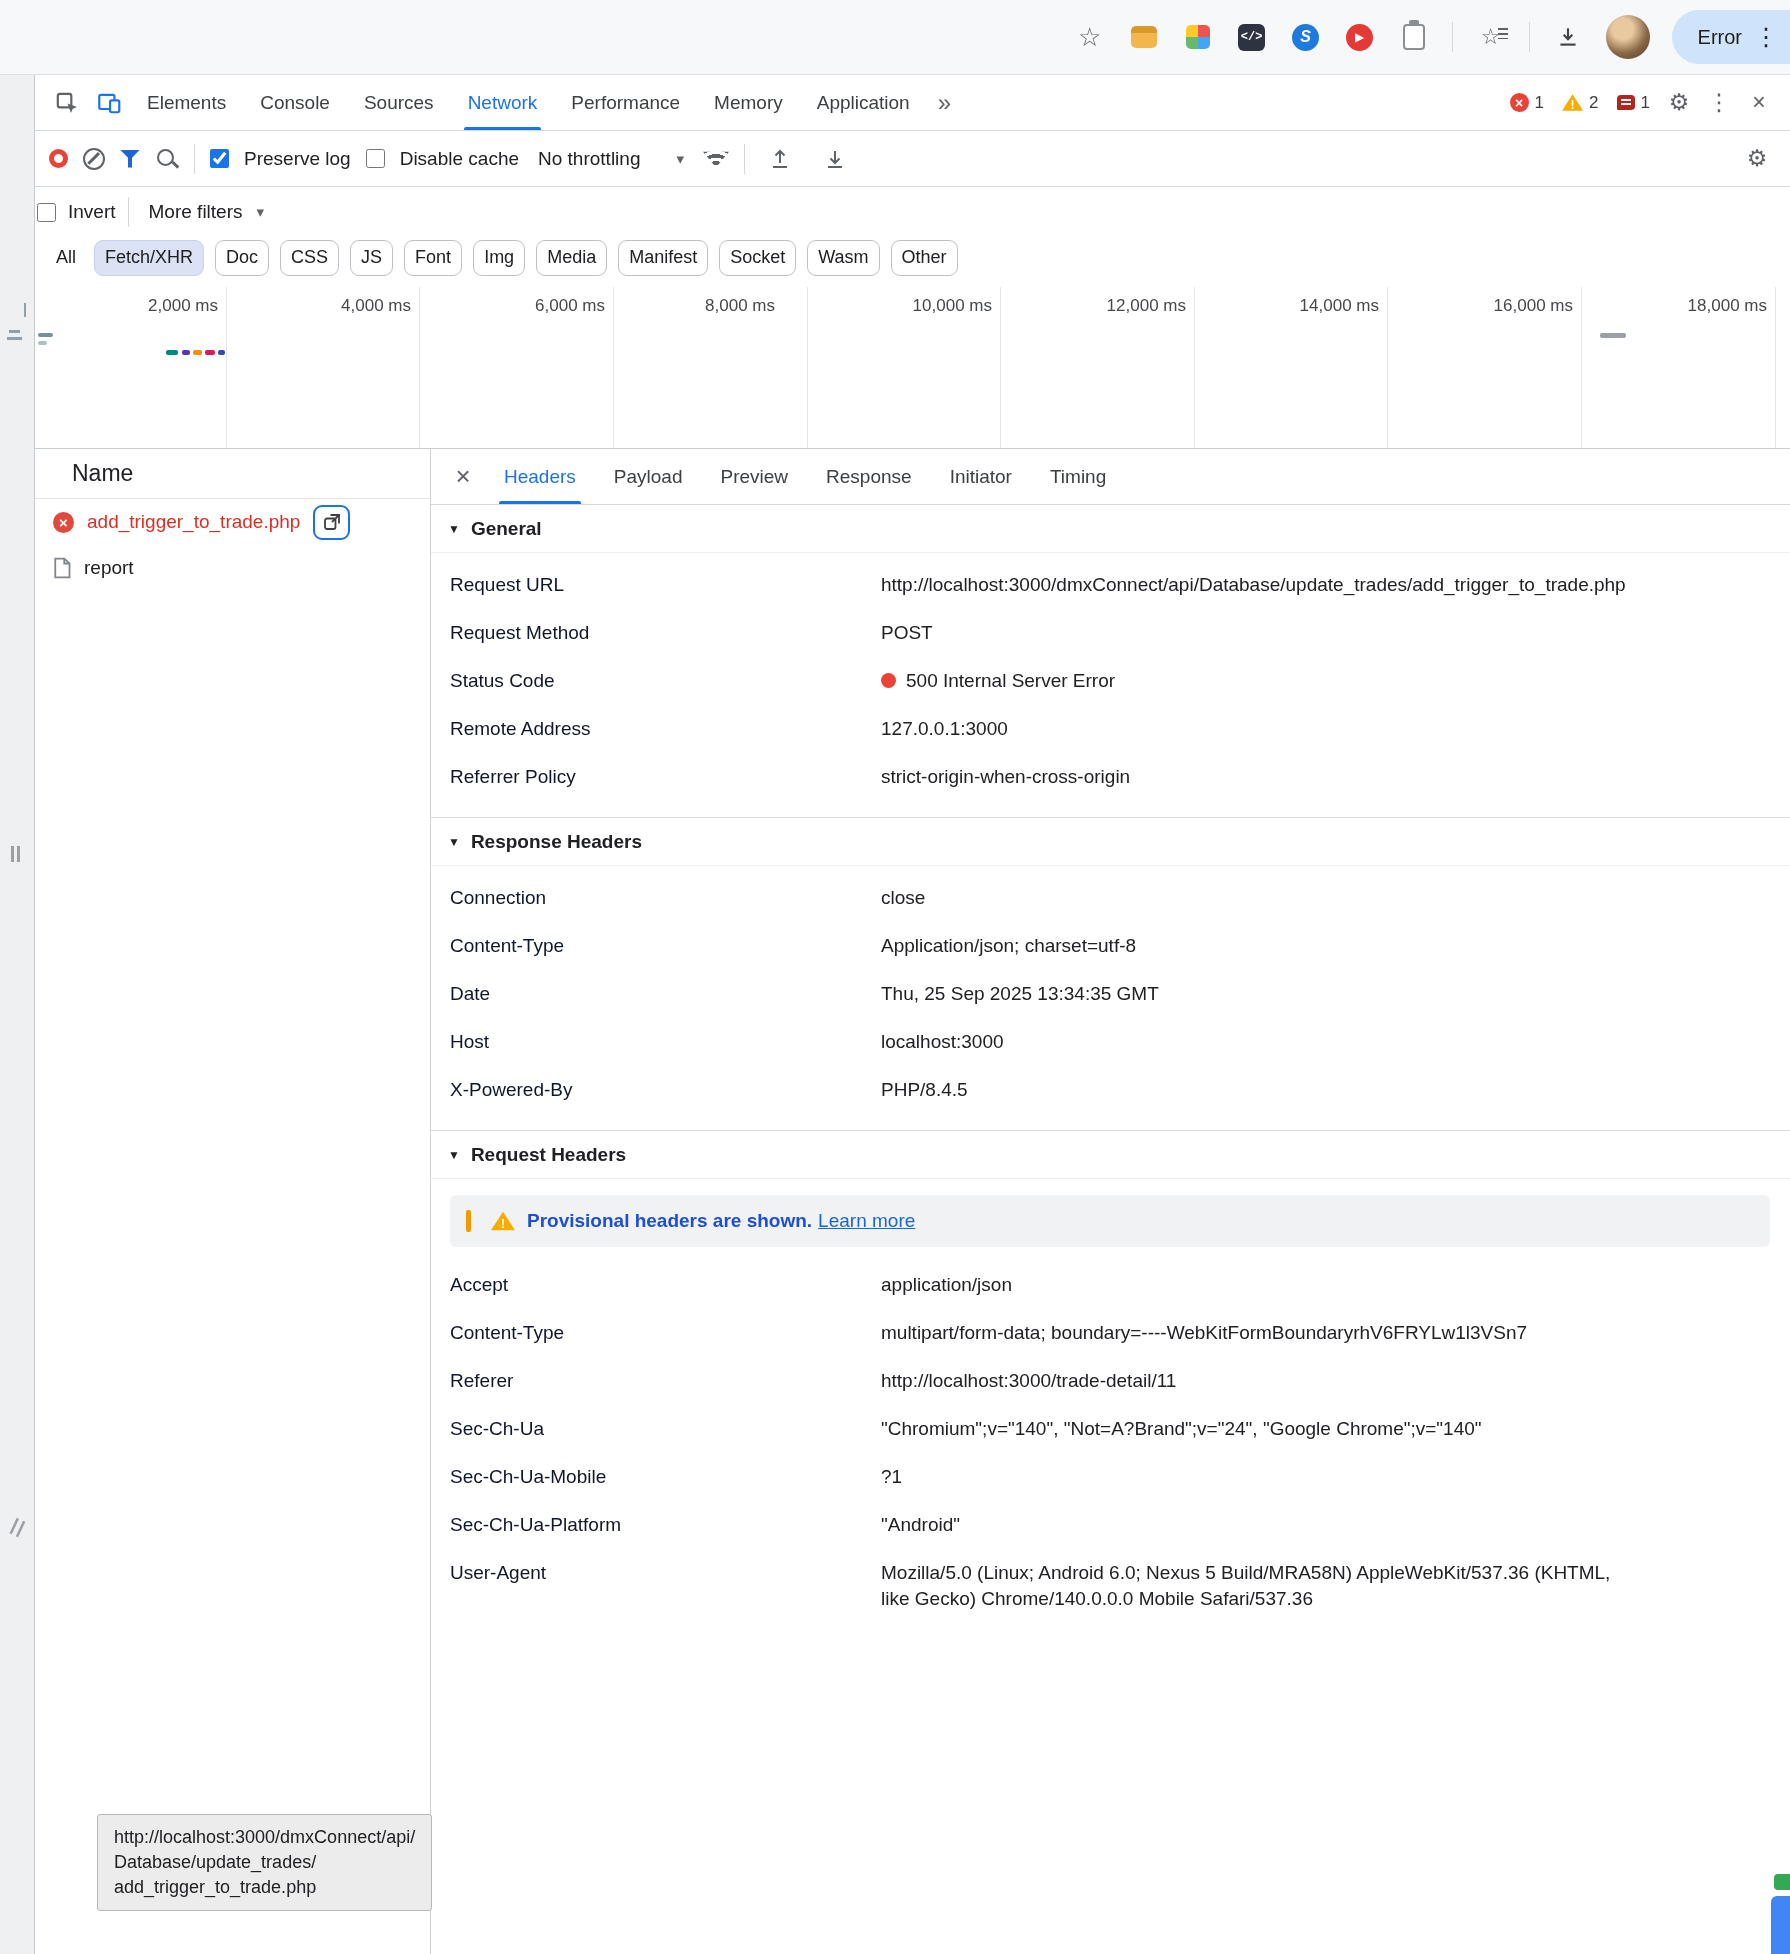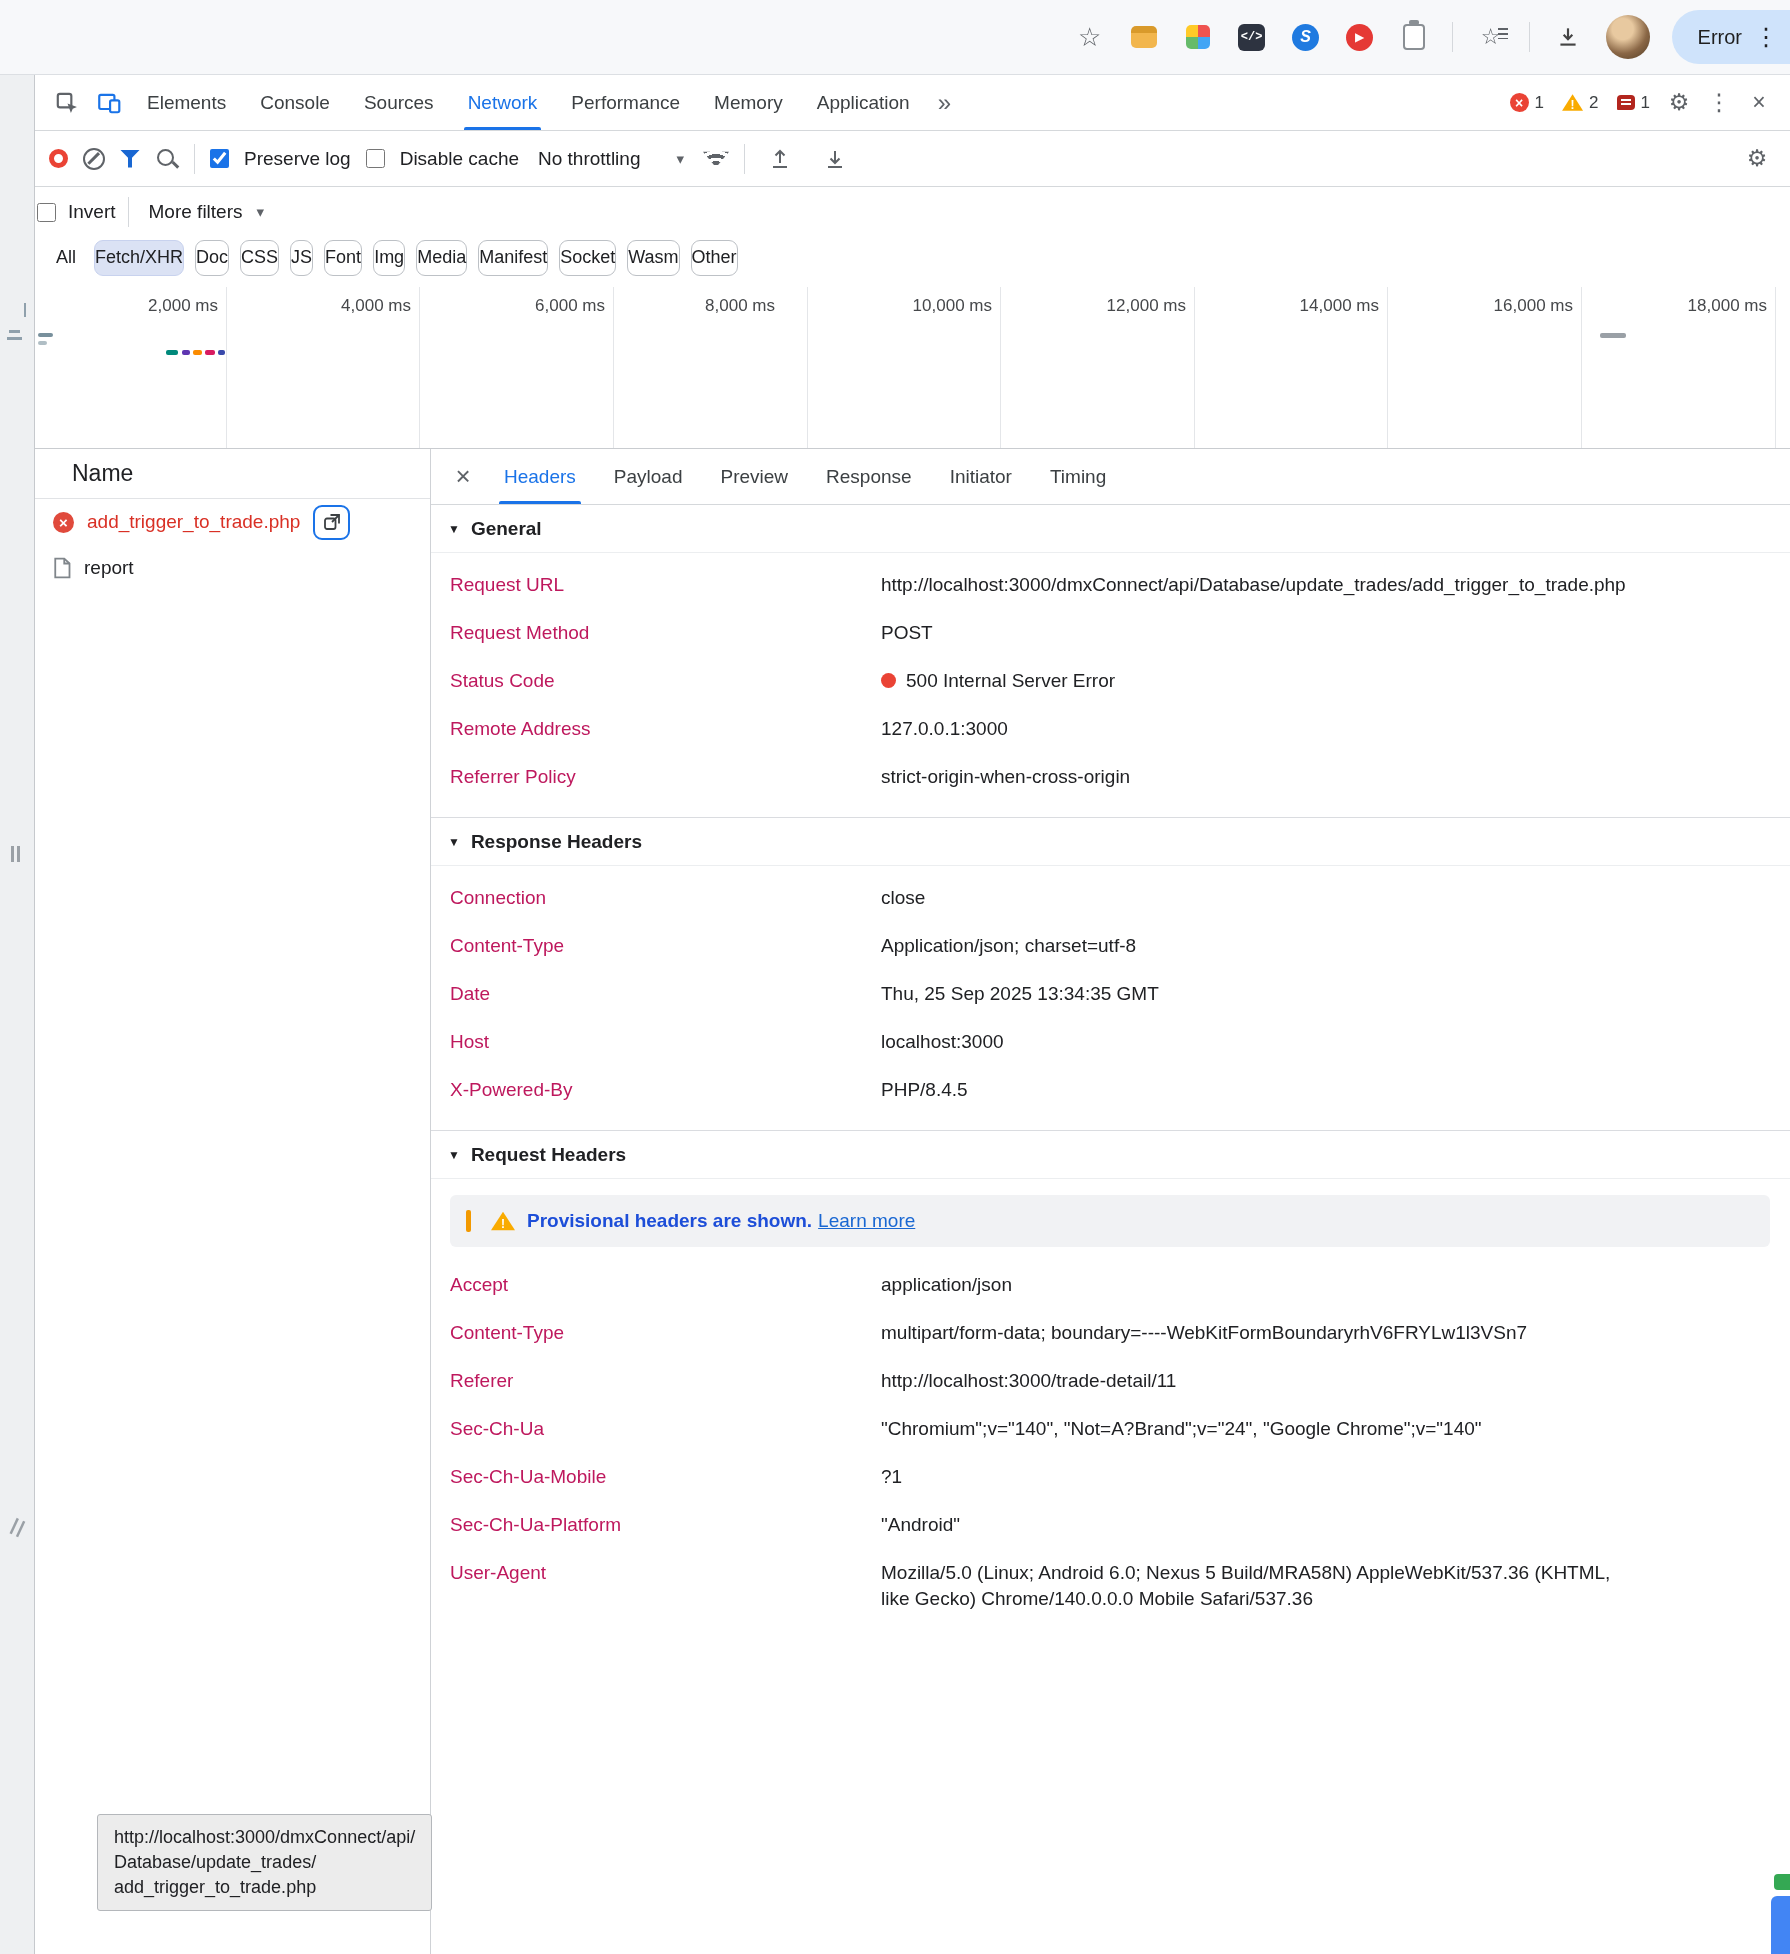--- a/index.html
+++ b/index.html
@@ -109,21 +109,21 @@
   .filter-box{ flex:1; height:38px; border:1px solid #d0d3d8; border-radius:8px; background:#fff;
     display:flex; align-items:center; gap:12px; padding:0 14px; }
   .filter-box input{ border:none; outline:none; flex:1; font-size:19px; font-family:inherit; color:#202124; background:transparent; }
   .filter-box input::placeholder{ color:#80868b; }
   .filter-right{ display:flex; align-items:center; gap:12px; }
   .morefilters{ display:flex; align-items:center; gap:14px; font-size:19px; color:#202124; padding:0 8px; }
 
   
   .dt-chips{ height:50px; flex:none; display:flex; align-items:center; gap:11px; padding:0 14px 8px; }
   .chip{ font-size:18px; color:#202124; background:#fff; border:1px solid #bdc1c6;
-    border-radius:9px; padding:6px 0; font-family:inherit; line-height:1.2; }
+    border-radius:9px; padding:6px 10px; font-family:inherit; line-height:1.2; }
   .chip.plain{ border-color:transparent; padding:6px 6px; }
   .chip.active{ background:#dbe2f4; border-color:#c8d2ee; }
 
   
   .dt-overview{ height:162px; flex:none; position:relative; border-bottom:1px solid #c9ccd0; overflow:hidden; }
   .grid-line{ position:absolute; top:0; bottom:0; width:1px; background:#e4e6e9; }
   .grid-label{ position:absolute; top:9px; font-size:17px; color:#46484b; transform:translateX(-100%); padding-right:8px; white-space:nowrap; }
   .wf-mark{ position:absolute; border-radius:2px; }
 
   
@@ -151,21 +151,21 @@
     background:#1a73e8; border-radius:2px 2px 0 0; }
   .detail-body{ flex:1; overflow:hidden; }
 
   .section + .section{ border-top:1px solid #dadce0; }
   .section-header{ height:48px; display:flex; align-items:center; gap:11px; padding-left:17px;
     border-bottom:1px solid #eceef0; }
   .disc{ font-size:12px; color:#202124; }
   .section-title{ font-size:19px; font-weight:bold; color:#202124; }
   .section-rows{ padding:8px 0 16px; }
   .kv{ display:flex; padding:11px 20px 11px 19px; font-size:19px; line-height:26px; }
-  .kv-key{ width:431px; flex:none; color:#be185d; }
+  .kv-key{ width:431px; flex:none; color:#0f172a; }
   .kv-val{ max-width:745px; overflow-wrap:anywhere; color:#202124; }
   .status-dot{ display:inline-block; width:15px; height:15px; border-radius:50%; background:#ea4335;
     margin-right:10px; vertical-align:-1px; }
 
   .prov{ margin:16px 20px 6px 19px; background:#f1f2f4; border-radius:6px;
     padding:15px 20px 15px 16px; display:flex; align-items:center; gap:12px; }
   .prov-bar{ width:5px; align-self:stretch; background:#f29900; border-radius:2px; margin-right:8px; flex:none; }
   .prov-tri{ width:24px; height:20px; flex:none; }
   .prov-text{ font-size:19px; }
   .prov-text b{ color:#1d4ed8; }

